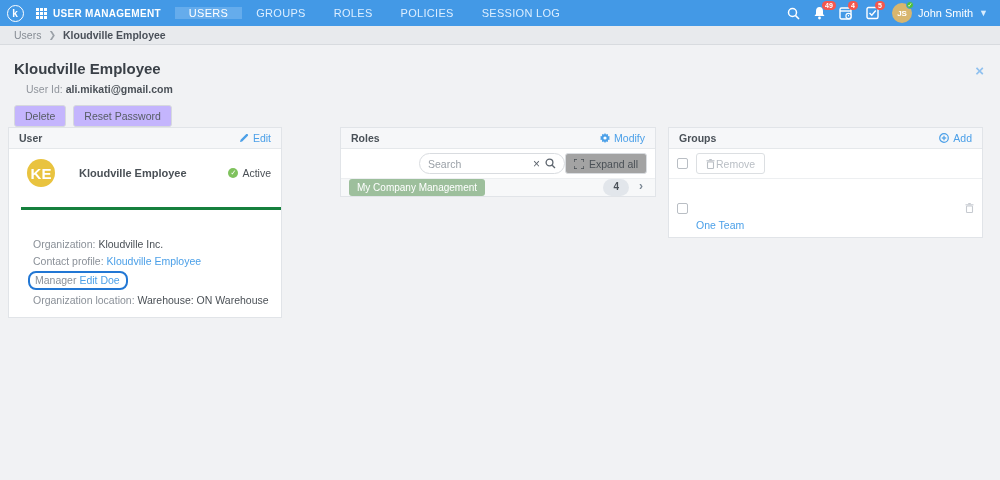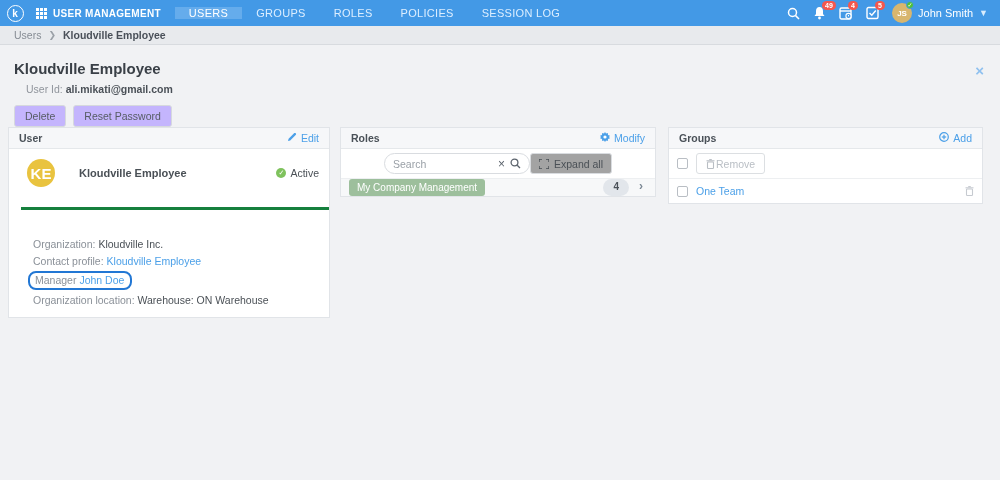--- a/index.html
+++ b/index.html
@@ -78,30 +78,30 @@
   }
   .close-x {
     position:absolute; top:63px; right:16px; font-size:15px; font-weight:bold;
     color:#90c1ef; cursor:pointer; line-height:1;
   }
 
   
   .card {
     position:absolute; top:127px; background:#fff; border:1px solid #e1e4e8;
   }
-  .card-user   { left:8px;   width:322px; }
+  .card-user   { left:8px;   width:274px; }
   .card-roles  { left:340px; width:316px; }
   .card-groups { left:668px; width:315px; }
   .card-head {
     height:21px; background:#f6f7f9; border-bottom:1px solid #e5e8eb;
     display:flex; align-items:center; justify-content:space-between; padding:0 10px;
   }
   .card-title { font-size:10.5px; font-weight:bold; color:#4a5158; }
   .card-link {
-    display:flex; align-items:flex-start; gap:4px; color:#4ca0e8; font-size:10.5px; cursor:pointer;
+    display:flex; align-items:center; gap:4px; color:#4ca0e8; font-size:10.5px; cursor:pointer;
   }
 
   
   .user-top { padding:10px 10px 20px; display:flex; align-items:flex-start; }
   .user-avatar {
     width:28px; height:28px; border-radius:50%; background:#e9c33f;
     display:flex; align-items:center; justify-content:center;
     color:#fff; font-size:15px; font-weight:bold; flex:0 0 auto;margin-left:8px;
   }
   .user-name { font-size:11px; font-weight:bold; color:#4a5056; margin:8px 0 0 24px; }
@@ -114,21 +114,21 @@
   .detail-row { margin-top:3px; font-size:10.5px; line-height:14px; }
   .detail-label { color:#8a9098; }
   .detail-value { color:#4a5056; }
   .detail-link { color:#4ca0e8; cursor:pointer; }
   .hl-box {
     display:inline-block; border:2px solid #2277d4; border-radius:8px;
     padding:0 6px 1px 5px; margin-left:-5px;
   }
 
   
-  .roles-toolbar { display:flex; align-items:center; justify-content:center; padding:4px 8px; }
+  .roles-toolbar { display:flex; align-items:center; justify-content:flex-end; padding:4px 8px; }
   .search-pill {
     display:flex; align-items:center; border:1px solid #d9dce0; border-radius:12px;
     height:21px; width:146px; padding:0 8px; background:#fff;
   }
   .search-pill input {
     border:none; outline:none; flex:1; font-size:10.5px; color:#4a5056;
     font-family:inherit; background:transparent; min-width:0;
   }
   .search-pill input::placeholder { color:#9aa0a7; }
   .pill-x { color:#5c646d; font-size:12px; cursor:pointer; margin-right:5px; line-height:1; }
@@ -158,21 +158,21 @@
     background:#fff; cursor:pointer; flex:0 0 auto;
   }
   .btn-disabled {
     display:flex; align-items:center; gap:1px; background:#fff;
     border:1px solid #dcdfe2; border-radius:3px; height:21px; padding:0 9px;
     font-size:10.5px; color:#b9bec4; cursor:default; font-family:inherit;
   }
   .group-row {
     border-top:1px solid #edeff1; padding:6px 8px; display:flex; align-items:center; gap:8px;
   }
-  .group-link { color:#4ca0e8; font-size:10.5px; cursor:pointer; }
+  .group-link { color:#4ca0e8; font-size:10.5px; cursor:pointer;margin-top:34px; }
   .group-trash { margin-left:auto; cursor:pointer; display:flex; }
 </style>
 </head>
 <body>
 
 <div class="navbar">
   <div class="nav-left">
     <div class="logo-wrap">
       <div class="logo-circle">k</div>
     </div>
@@ -282,21 +282,21 @@
       <span class="detail-label">Organization:</span>
       <span class="detail-value">Kloudville Inc.</span>
     </div>
     <div class="detail-row">
       <span class="detail-label">Contact profile:</span>
       <span class="detail-link">Kloudville Employee</span>
     </div>
     <div class="detail-row">
       <span class="hl-box">
         <span class="detail-label">Manager</span>
-        <span class="detail-link">John Doe</span>
+        <span class="detail-link">Edit Doe</span>
       </span>
     </div>
     <div class="detail-row">
       <span class="detail-label">Organization location:</span>
       <span class="detail-value">Warehouse: ON Warehouse</span>
     </div>
   </div>
 </div>
 
 <div class="card card-roles">

